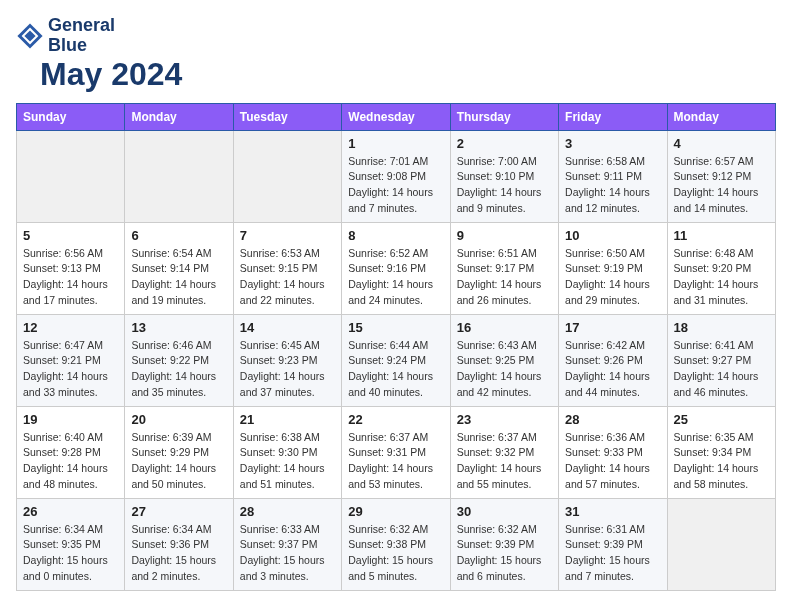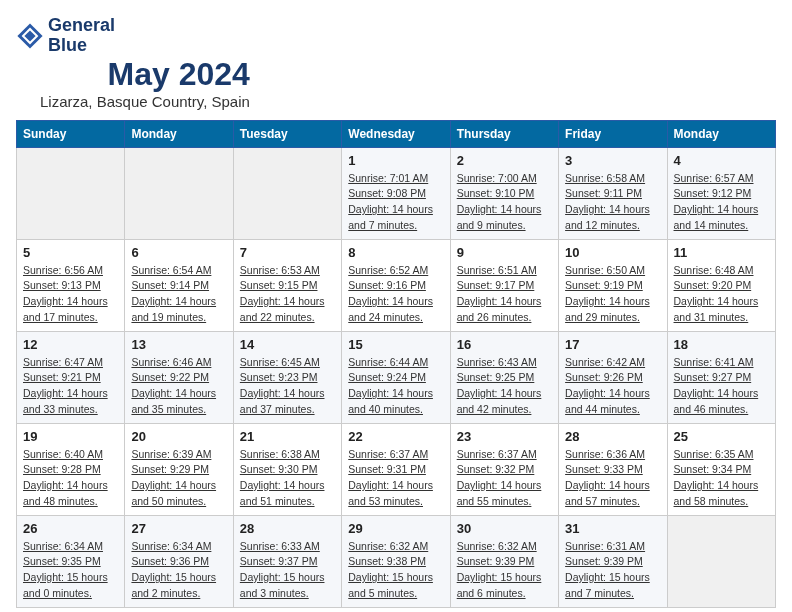--- a/index.html
+++ b/index.html
@@ -44,21 +44,21 @@
     .subtitle {
       font-size: 15px;
       color: #333;
     }
     table {
       width: 100%;
       border-collapse: collapse;
       font-size: 11px;
     }
     thead tr th {
-      background-color: #0369a1;
+      background-color: #8b5cf6;
       color: #fff;
       text-align: left;
       padding: 6px 6px;
       font-size: 12px;
       font-weight: bold;
       border: 1px solid #2a5aa7;
     }
     tbody tr td {
       border: 1px solid #ccc;
       padding: 5px 6px;
@@ -73,21 +73,20 @@
       font-weight: bold;
       font-size: 13px;
       color: #222;
       display: block;
       margin-bottom: 3px;
     }
     .day-info {
       color: #333;
       font-size: 10.5px;
       line-height: 1.5;
-      text-decoration: underline;
     }
     td.empty {
       background: #f0f0f0 !important;
     }
   </style>
 </head>
 <body>
 
 <div class="header-area">
   <div class="logo">
@@ -96,21 +95,20 @@
       <polygon points="20,8 32,20 20,32 8,20" fill="#fff"></polygon>
       <polygon points="20,12 28,20 20,28 12,20" fill="#2a5aa7"></polygon>
     </svg>
     <div class="logo-text">
       <div>General</div>
       <div>Blue</div>
     </div>
   </div>
   <div class="title-area">
     <div class="main-title">May 2024</div>
-    <div class="subtitle">Lizarza, Basque Country, Spain</div>
   </div>
 </div>
 
 <table>
   <thead>
     <tr>
     <th>Sunday</th>
         <th>Monday</th>
         <th>Tuesday</th>
         <th>Wednesday</th>

